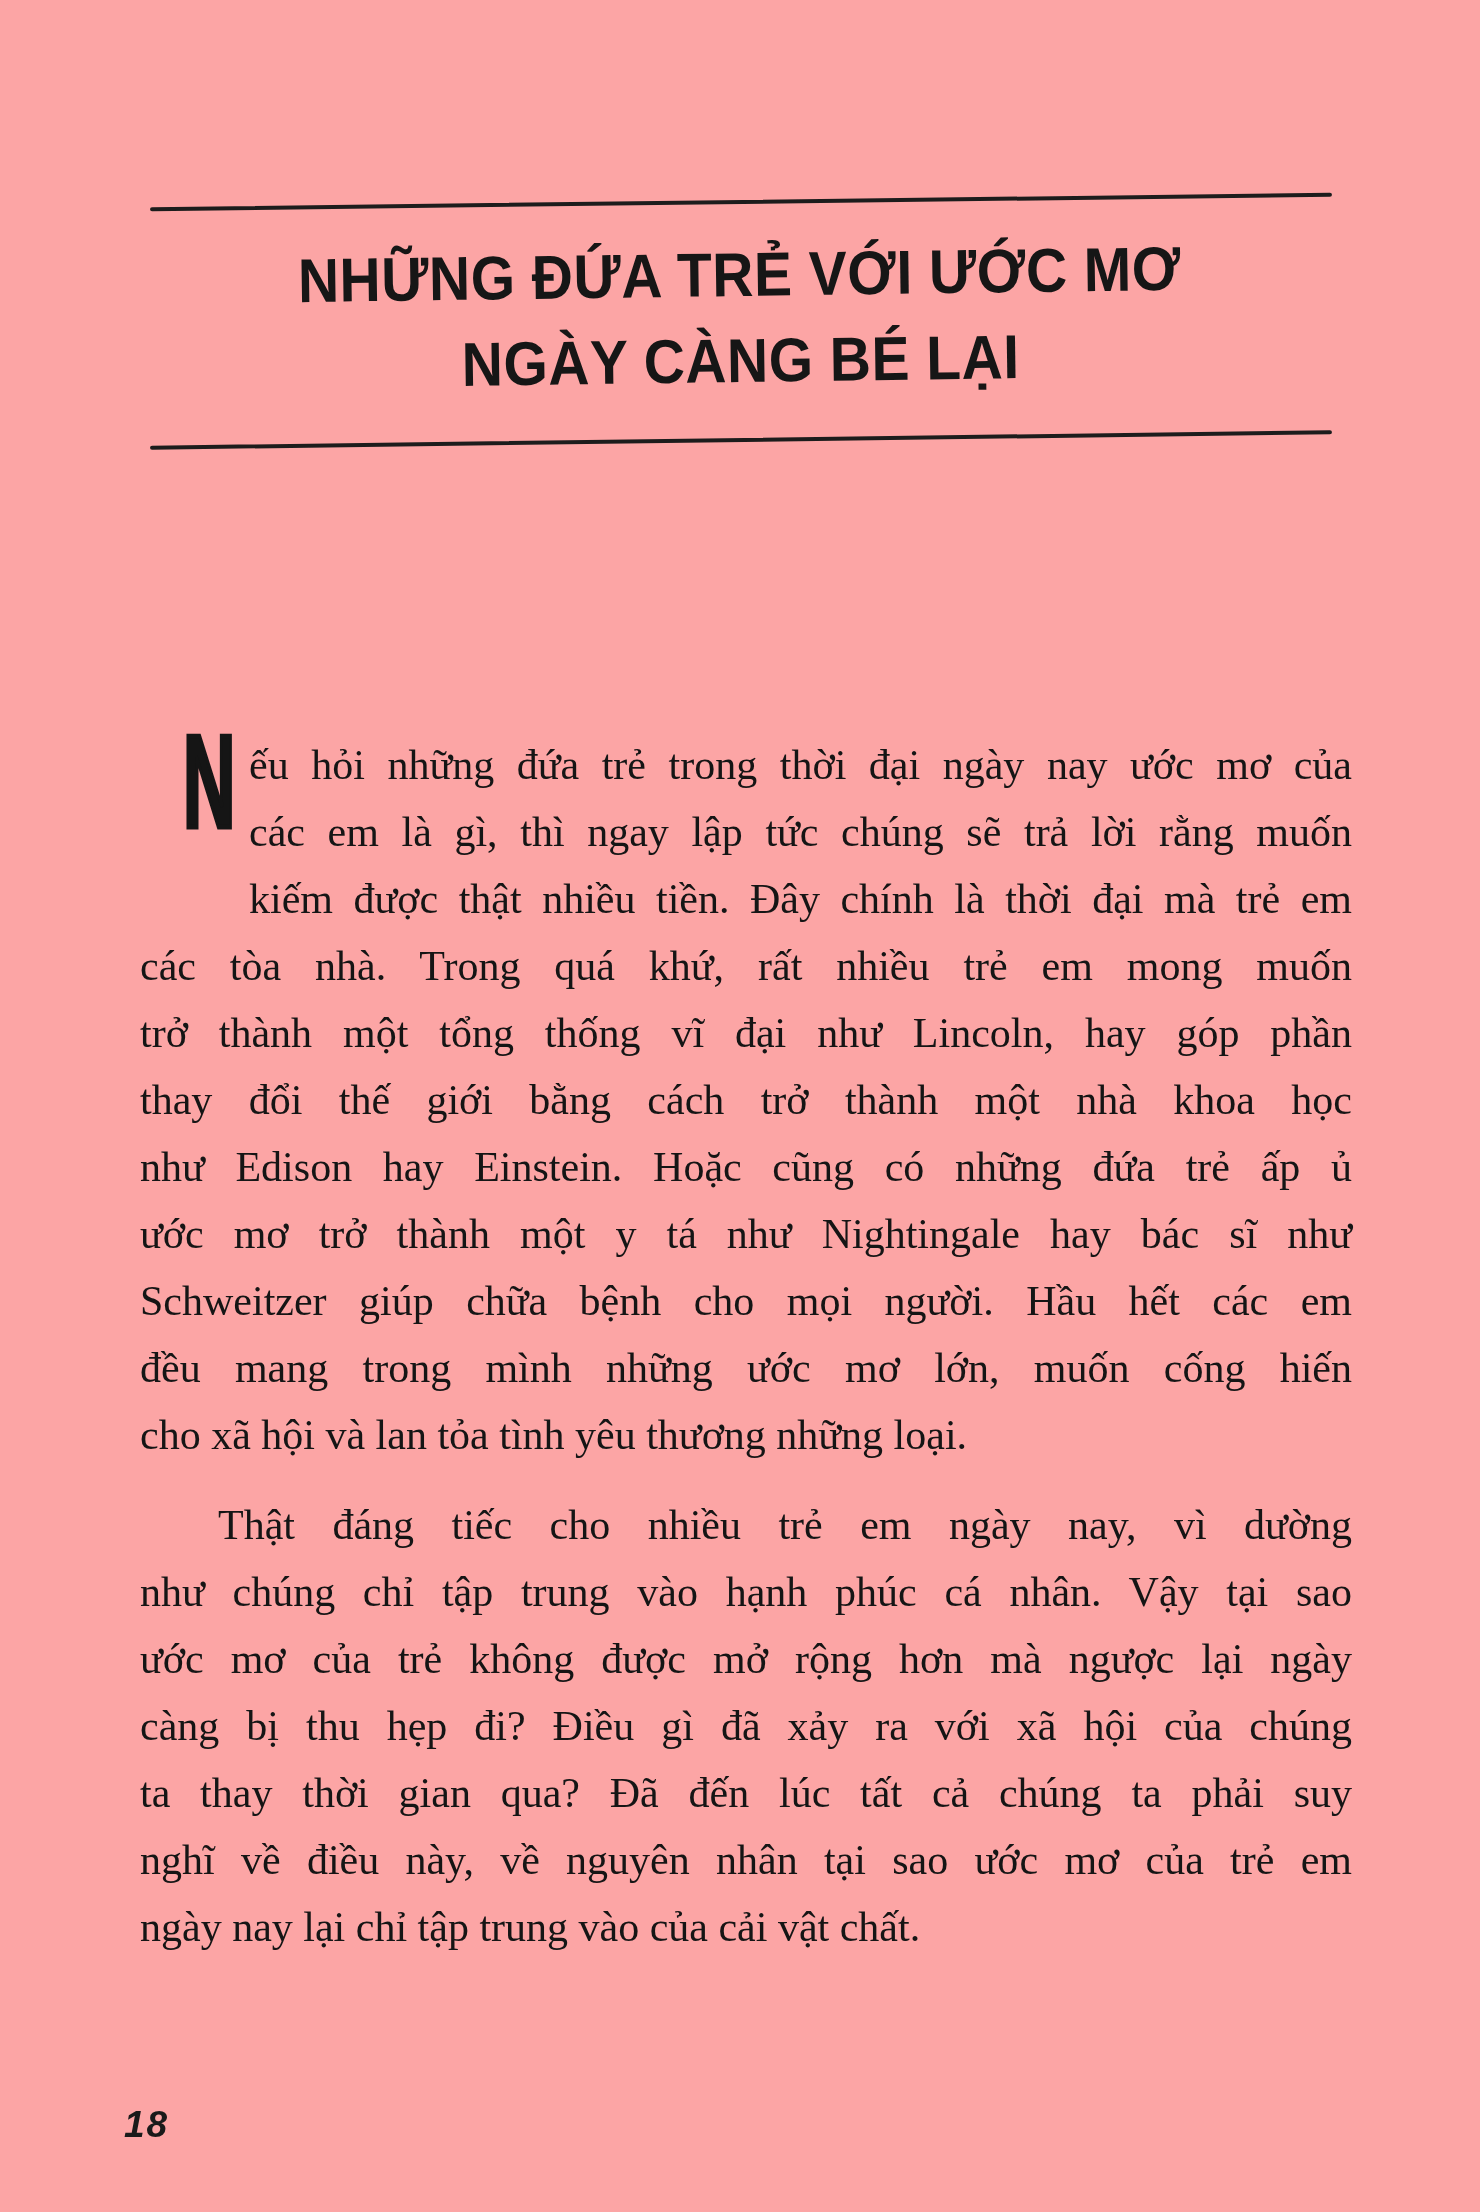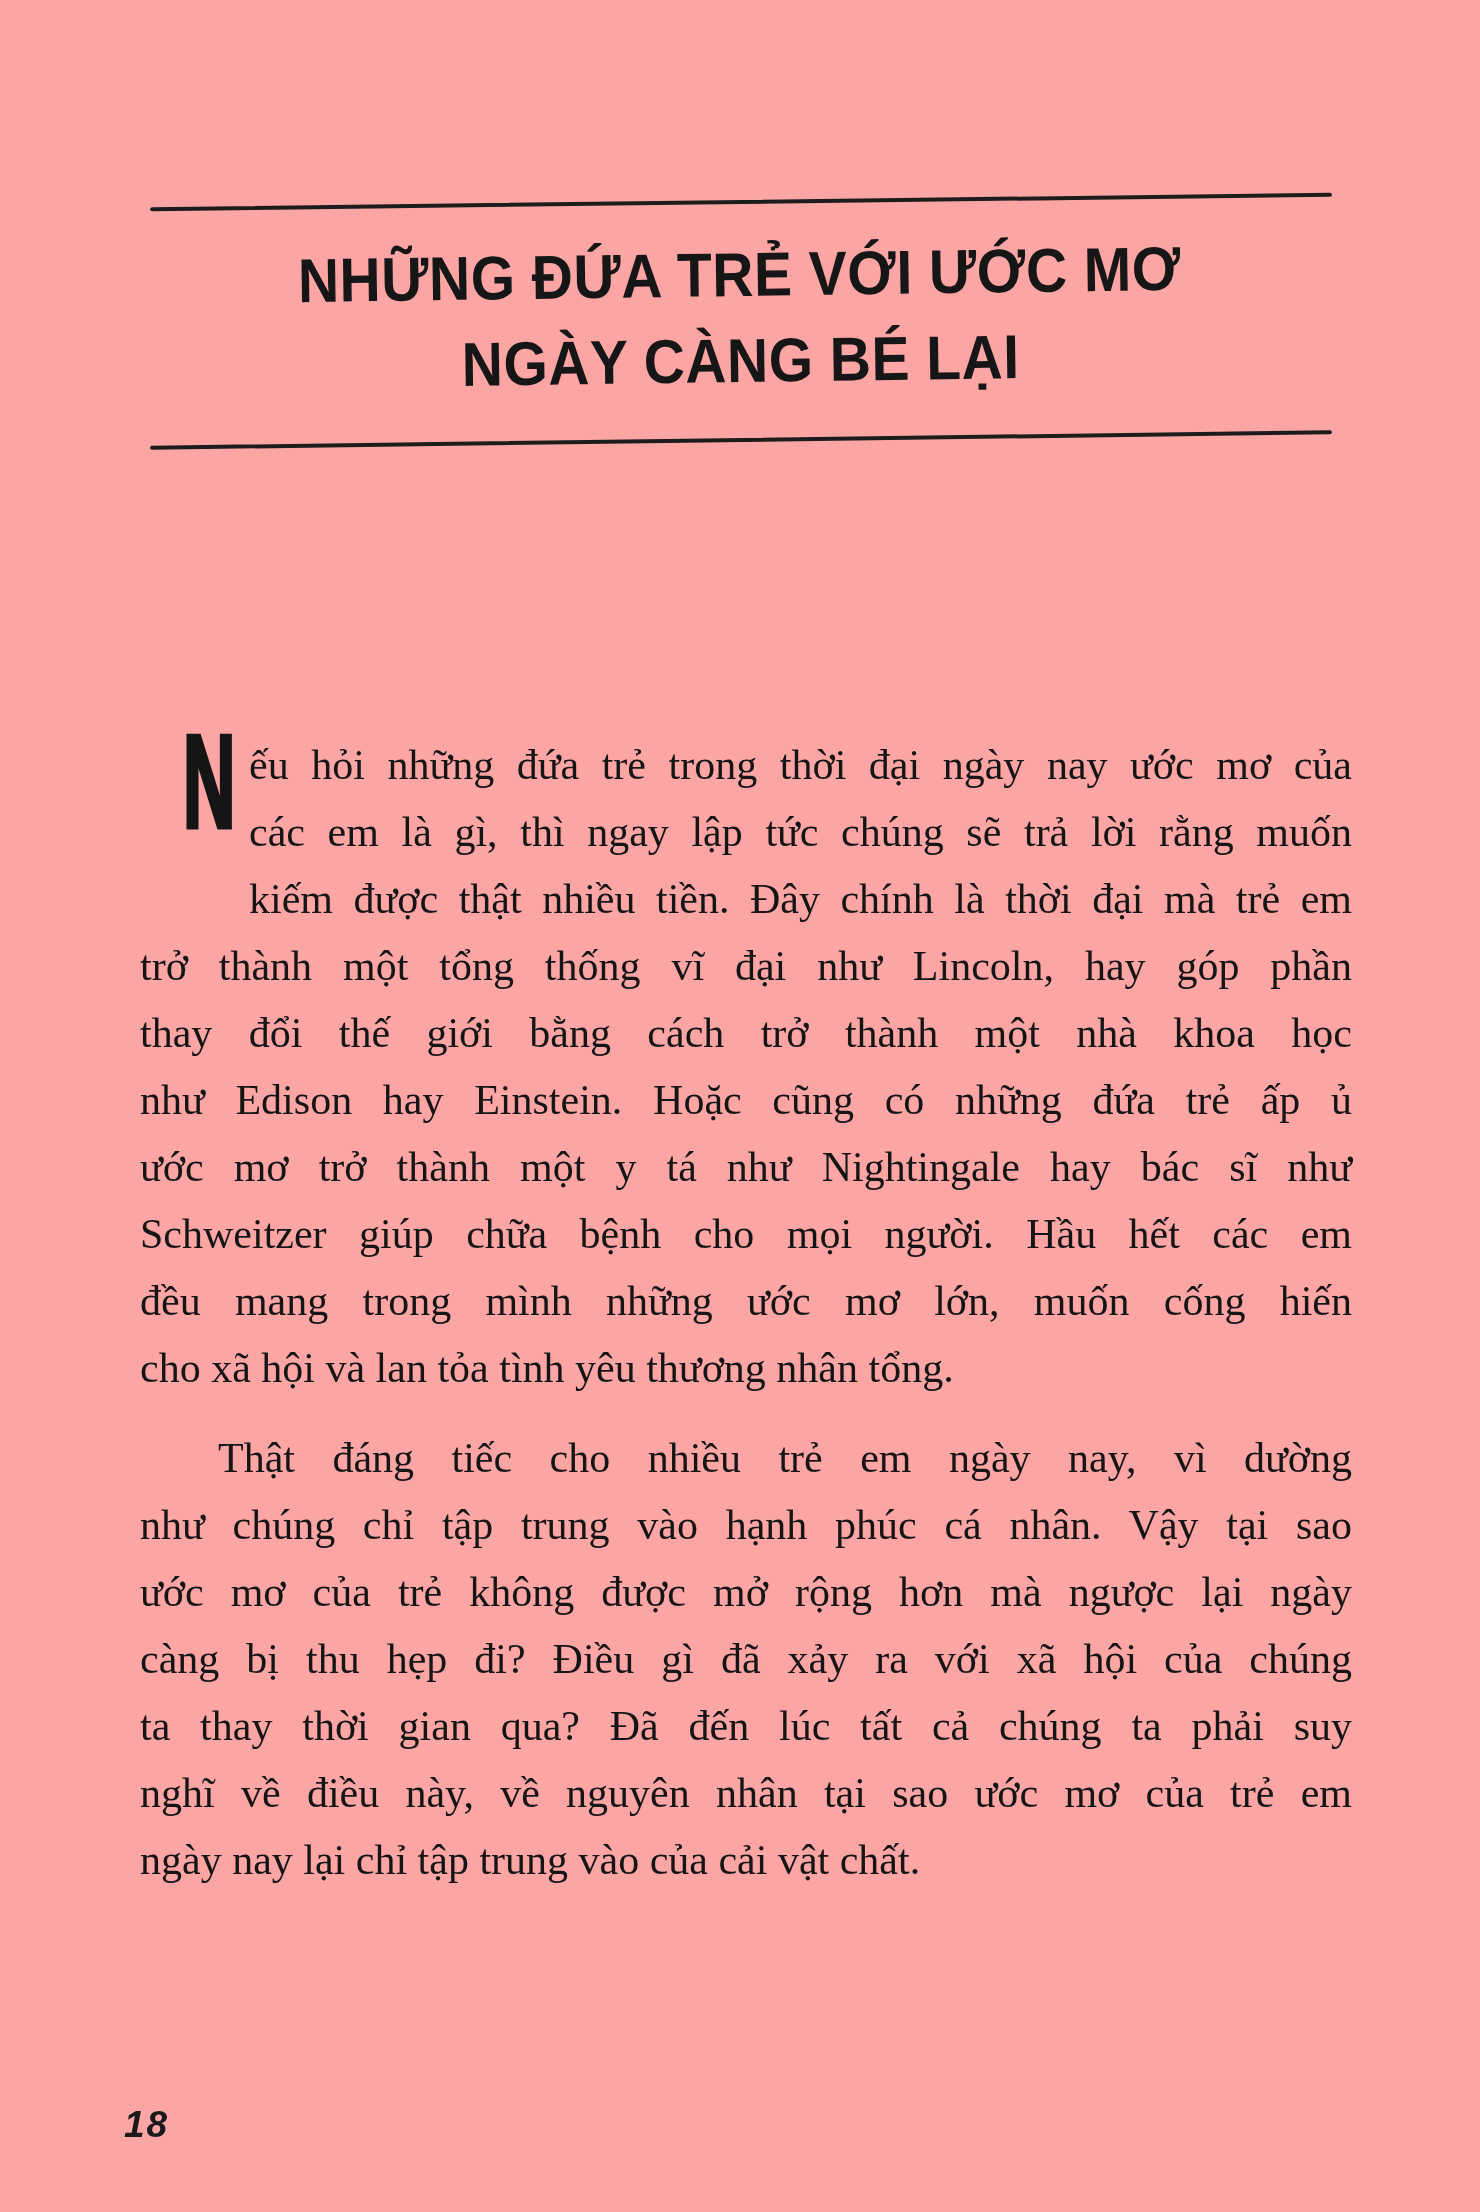--- a/index.html
+++ b/index.html
@@ -109,27 +109,28 @@
 
   <div class="rule rule-bottom"></div>
 
   <section class="body-text">
 
     <div class="paragraph">
       <span class="drop-cap"><span class="drop-cap-glyph">N</span></span>
       <div class="line">ếu hỏi những đứa trẻ trong thời đại ngày nay ước mơ của</div>
       <div class="line">các em là gì, thì ngay lập tức chúng sẽ trả lời rằng muốn</div>
       <div class="line">kiếm được thật nhiều tiền. Đây chính là thời đại mà trẻ em</div>
+      <div class="line">các tòa nhà. Trong quá khứ, rất nhiều trẻ em mong muốn</div>
       <div class="line">trở thành một tổng thống vĩ đại như Lincoln, hay góp phần</div>
       <div class="line">thay đổi thế giới bằng cách trở thành một nhà khoa học</div>
       <div class="line">như Edison hay Einstein. Hoặc cũng có những đứa trẻ ấp ủ</div>
       <div class="line">ước mơ trở thành một y tá như Nightingale hay bác sĩ như</div>
       <div class="line">Schweitzer giúp chữa bệnh cho mọi người. Hầu hết các em</div>
       <div class="line">đều mang trong mình những ước mơ lớn, muốn cống hiến</div>
-      <div class="line line--last">cho xã hội và lan tỏa tình yêu thương nhân tổng.</div>
+      <div class="line line--last">cho xã hội và lan tỏa tình yêu thương những loại.</div>
     </div>
 
     <div class="paragraph paragraph--second">
       <div class="line line--indent">Thật đáng tiếc cho nhiều trẻ em ngày nay, vì dường</div>
       <div class="line">như chúng chỉ tập trung vào hạnh phúc cá nhân. Vậy tại sao</div>
       <div class="line">ước mơ của trẻ không được mở rộng hơn mà ngược lại ngày</div>
       <div class="line">càng bị thu hẹp đi? Điều gì đã xảy ra với xã hội của chúng</div>
       <div class="line">ta thay thời gian qua? Đã đến lúc tất cả chúng ta phải suy</div>
       <div class="line">nghĩ về điều này, về nguyên nhân tại sao ước mơ của trẻ em</div>
       <div class="line line--last">ngày nay lại chỉ tập trung vào của cải vật chất.</div>

